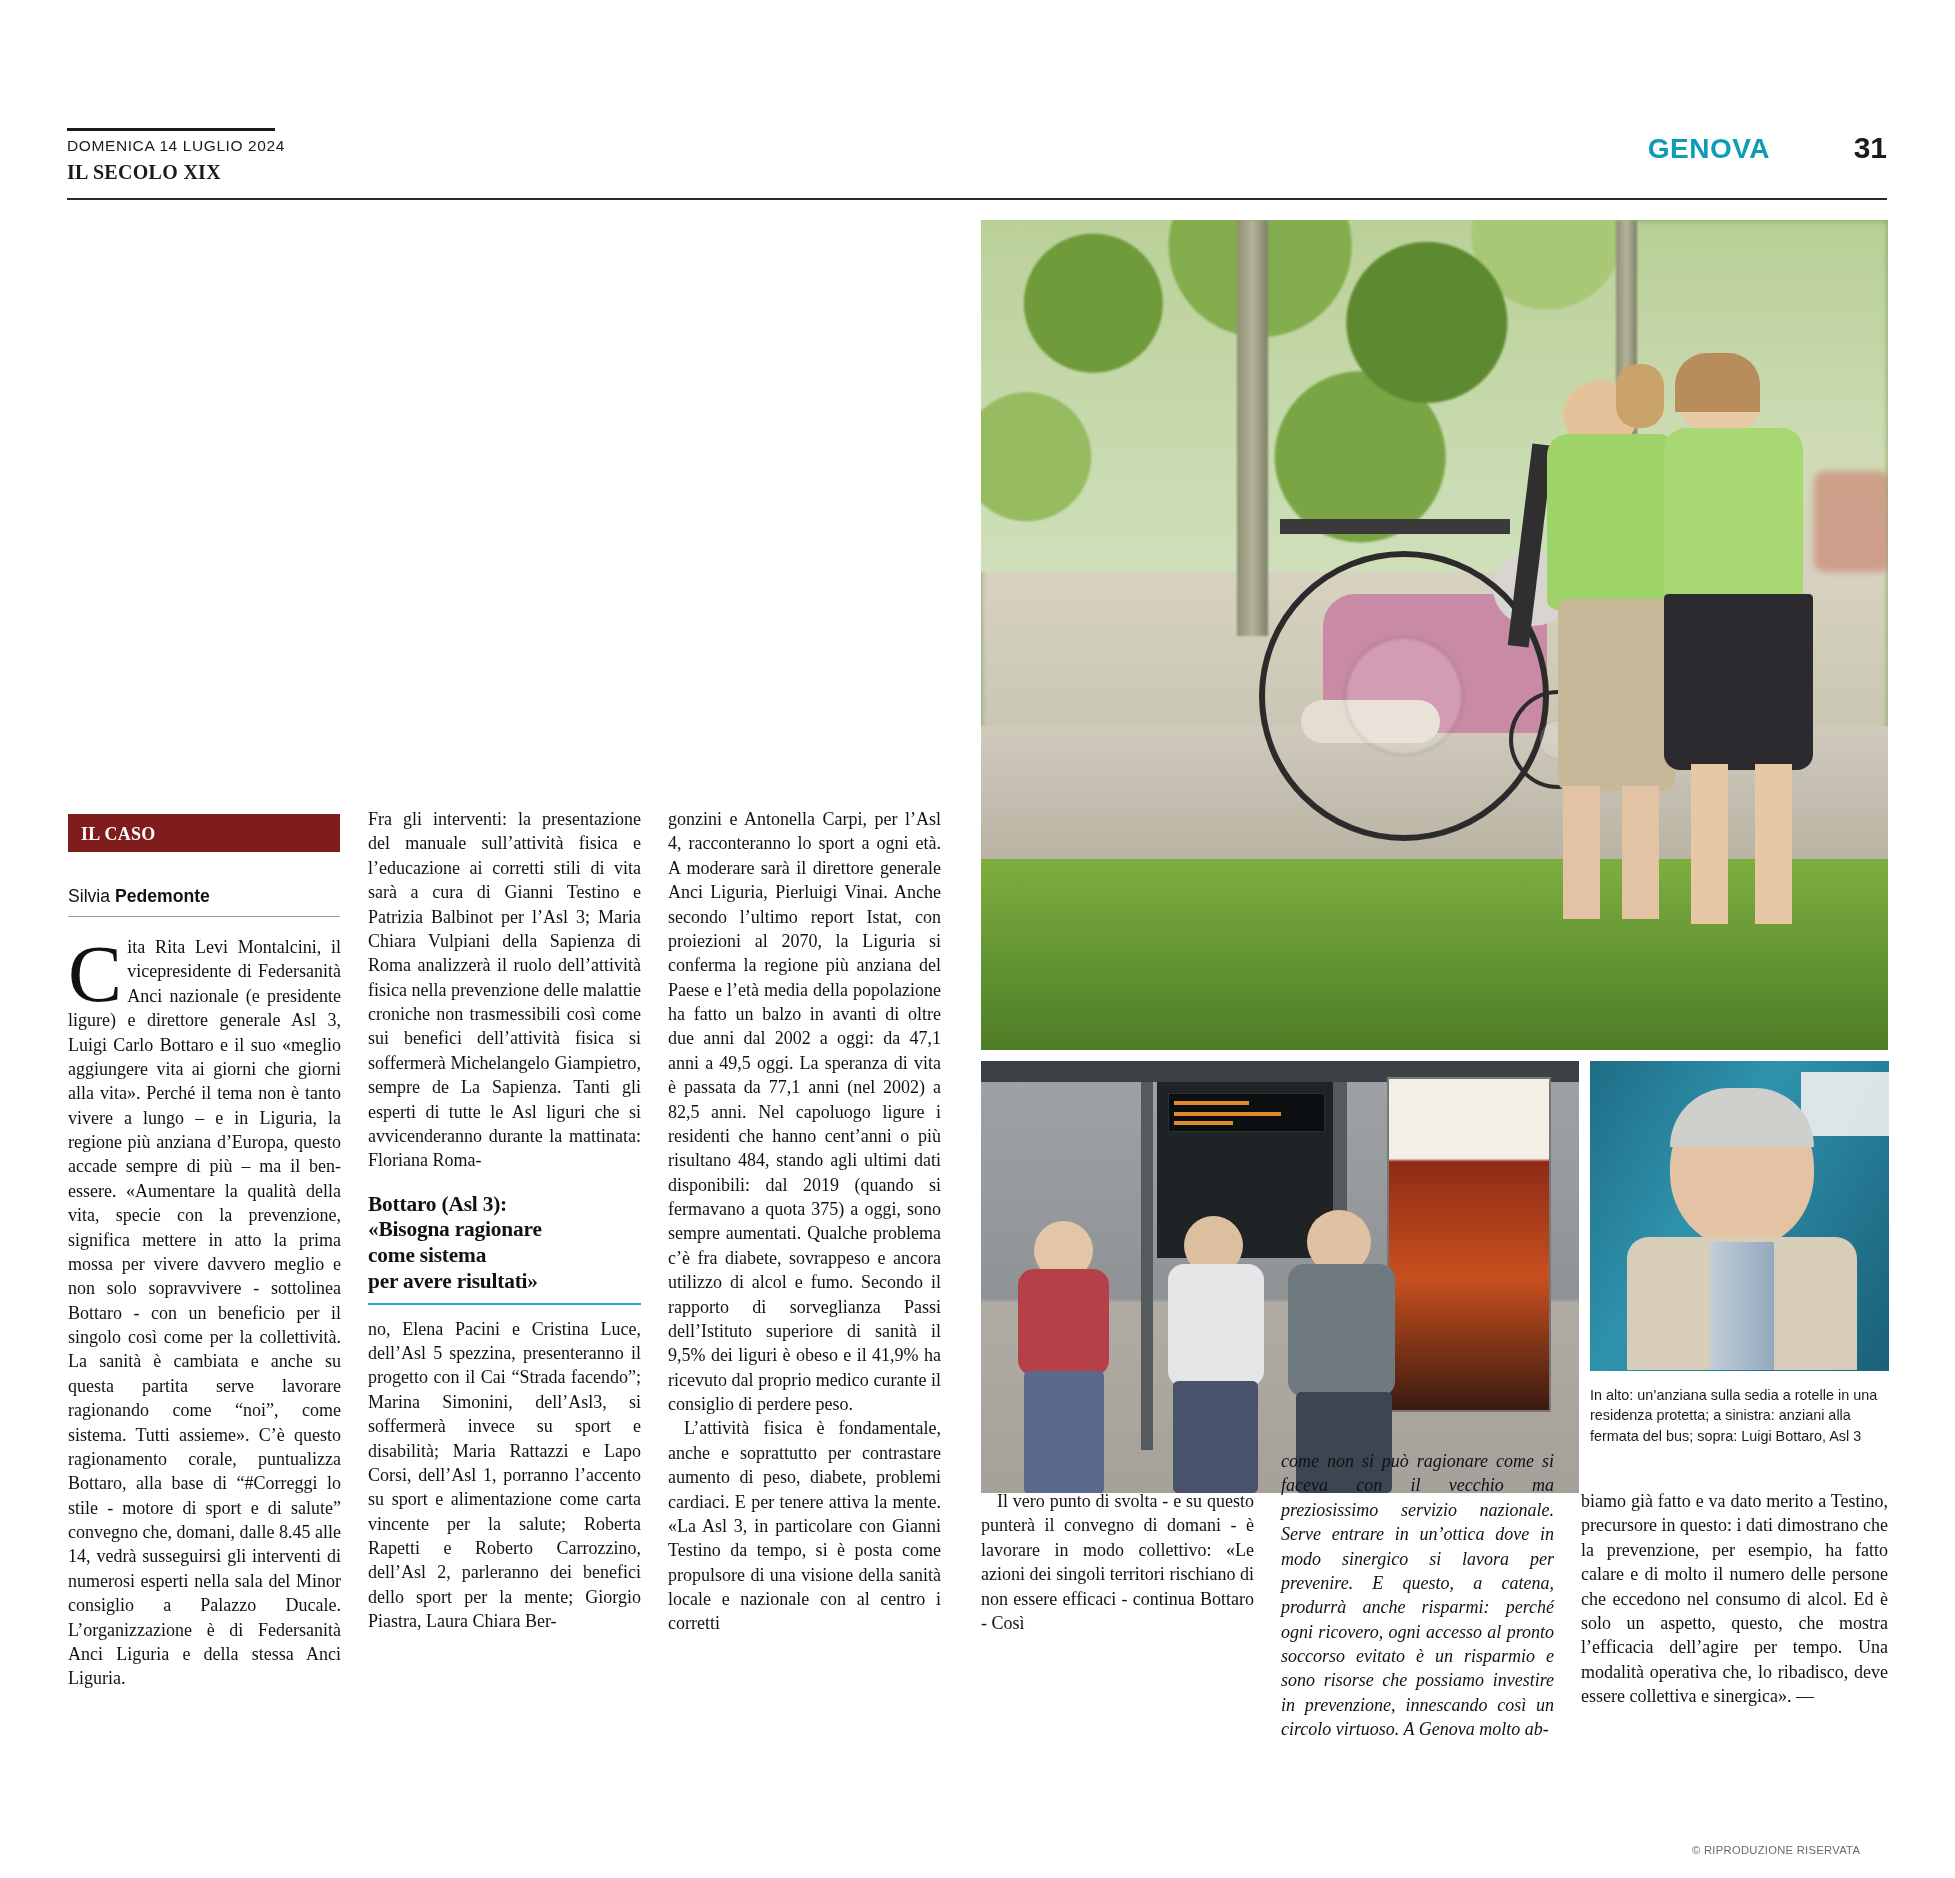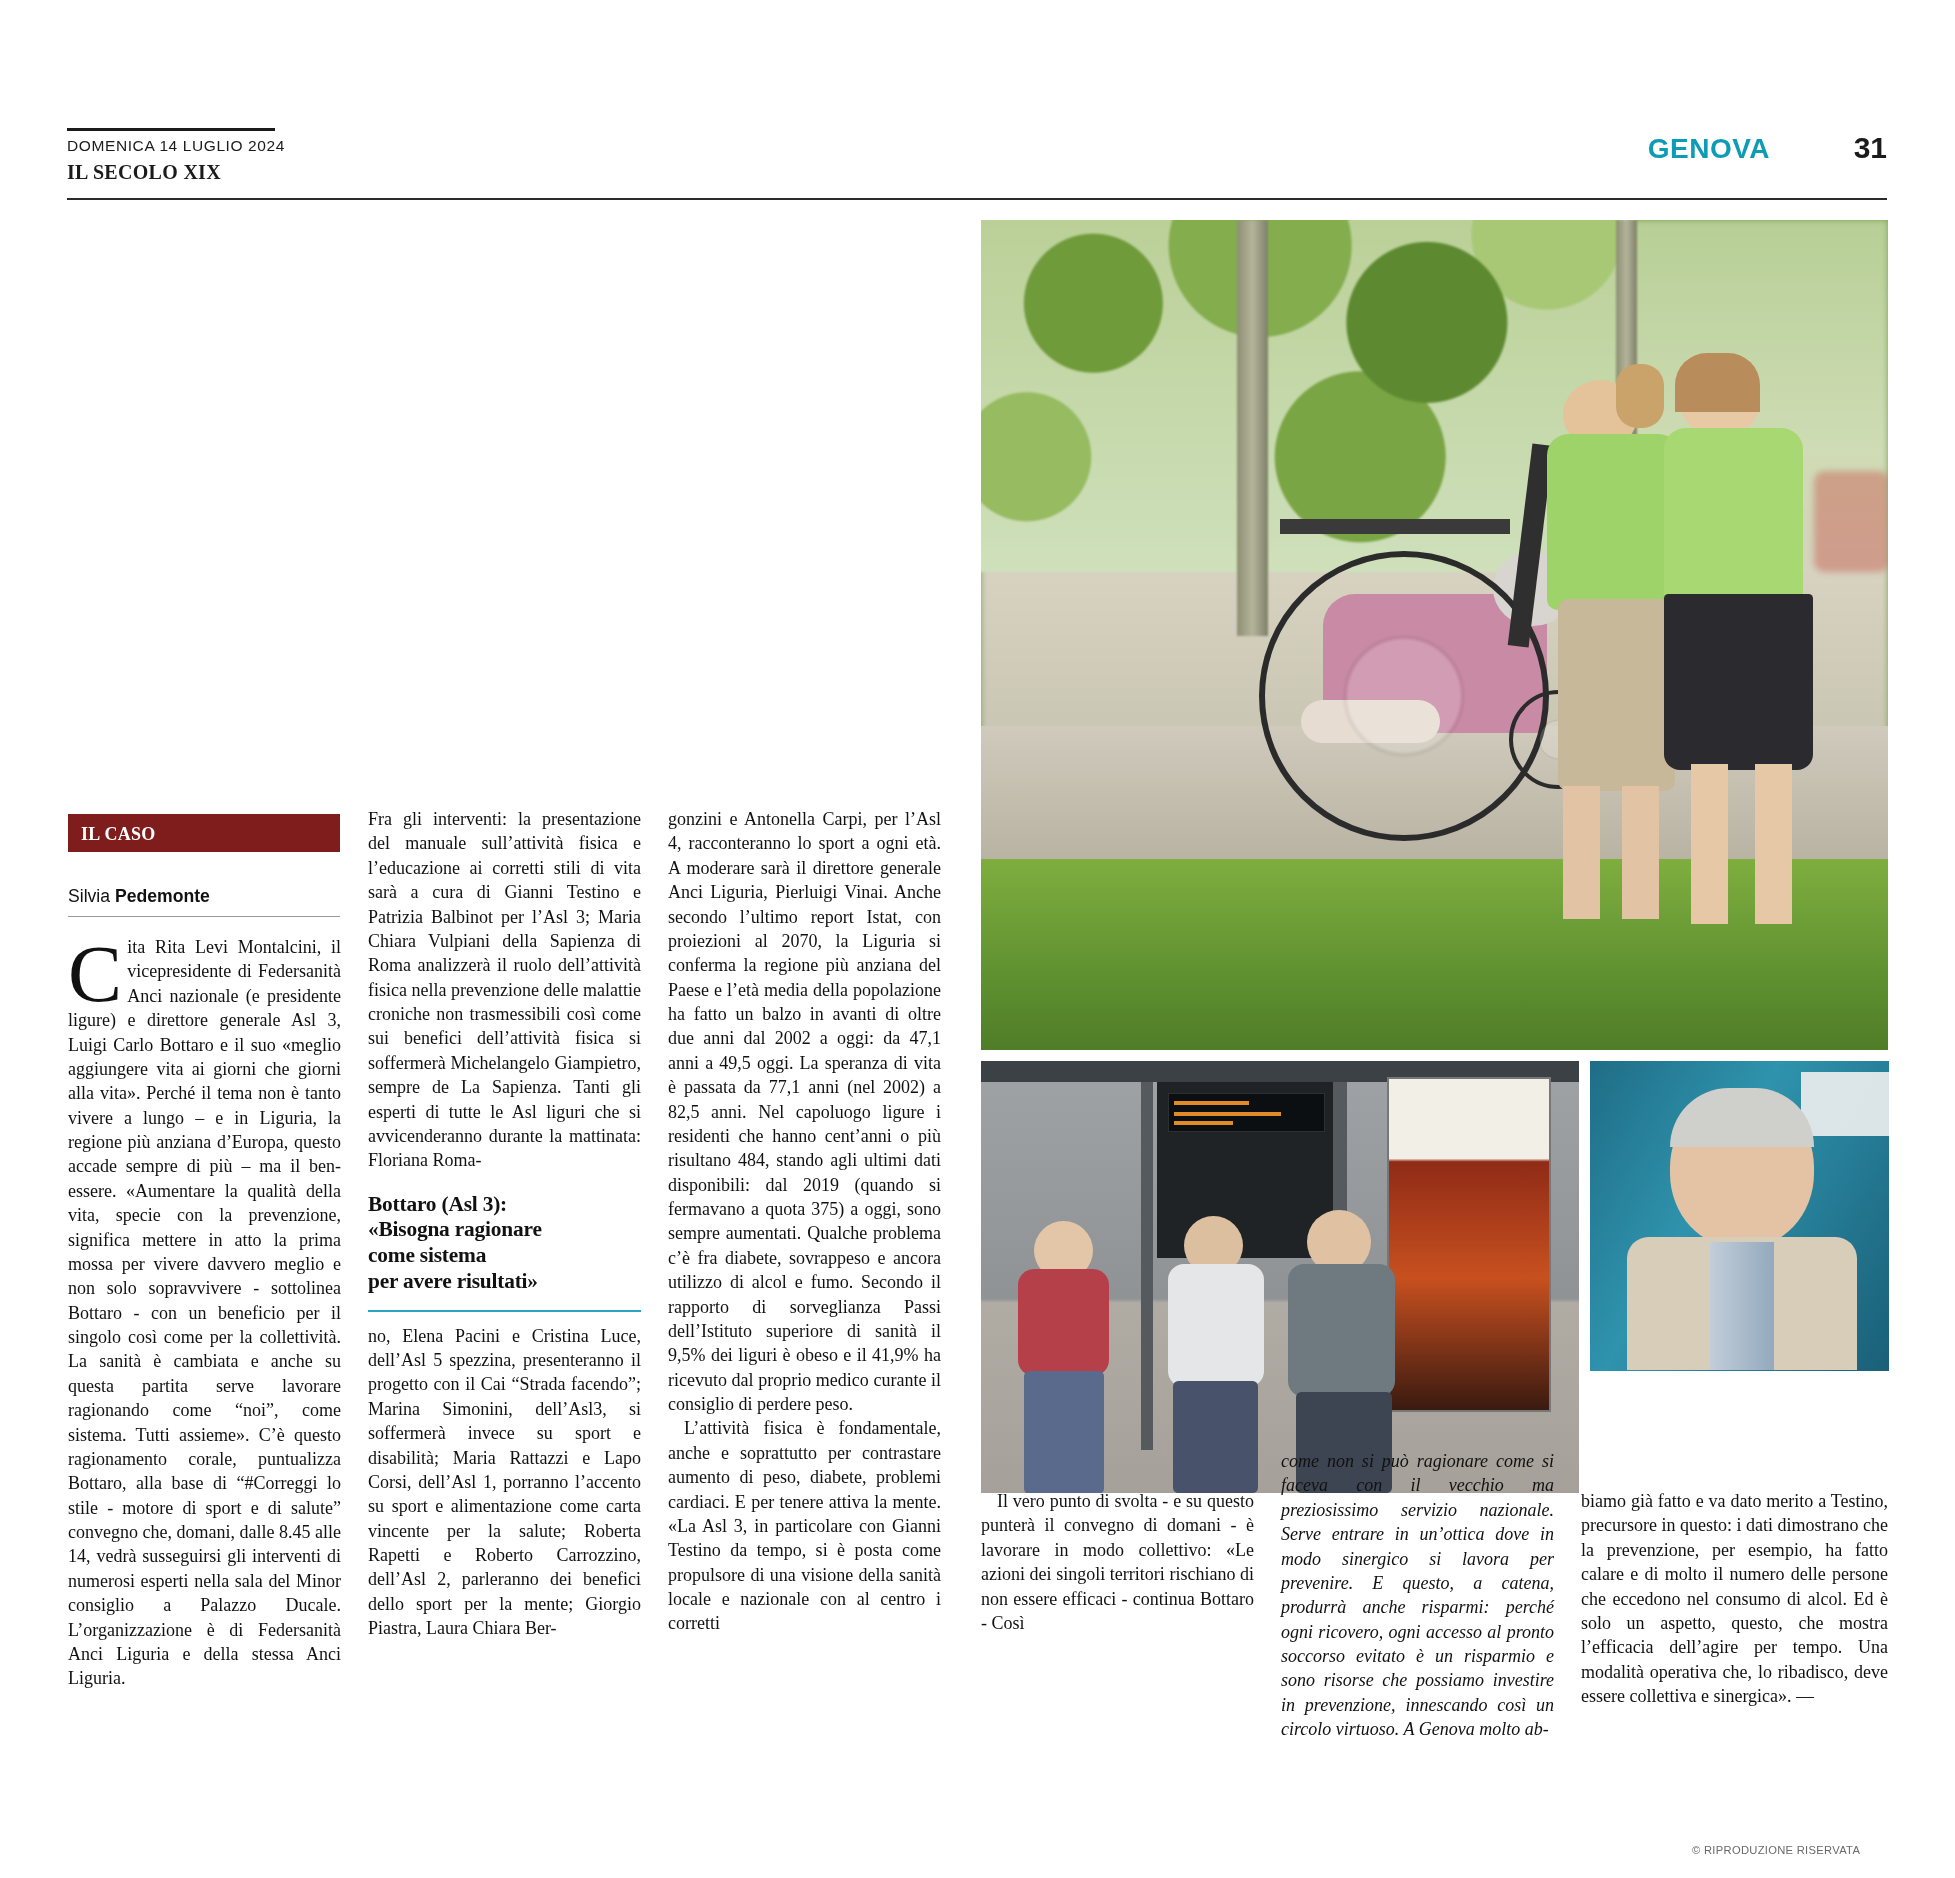--- a/index.html
+++ b/index.html
@@ -221,21 +221,21 @@
     line-height: 0.82;
     padding: 6.4px 5.3px 0 0;
     font-weight: normal;
   }
 
   .subhead {
     font-family: "Liberation Serif", serif;
     font-weight: bold;
     font-size: 21.4px;
     line-height: 1.2;
-    margin: 19px 0 16px 0;
+    margin: 19px 0 9px 0;
     text-align: left;
     text-indent: 0;
     letter-spacing: -0.2px;
   }
   .subhead-rule {
     width: 100%;
     height: 1.6px;
     background: #2aa5bd;
     margin: 7.5px 0 11.7px 0;
   }
@@ -370,20 +370,21 @@
 
   <div class="photo-portrait">
     <div class="portrait-bg"></div>
     <div class="figure" style="left:211px; top:10.7px; width:91px; height:64px; background:#f0f0f0; opacity:.9;"></div>
     <div class="figure" style="left:80px; top:32px; width:144px; height:155px; background:#e4c3a5; border-radius:48%;"></div>
     <div class="figure" style="left:80px; top:27px; width:144px; height:59px; background:#cfcfcb; border-radius:64px 64px 0 0;"></div>
     <div class="figure" style="left:37px; top:176px; width:230px; height:133px; background:#d8cdb9; border-radius:21.4px 21.4px 0 0;"></div>
     <div class="figure" style="left:120px; top:181px; width:64px; height:128px; background:linear-gradient(90deg,#c2ced9,#93a9bd);"></div>
   </div>
 
+  <div class="caption">In alto: un’anziana sulla sedia a rotelle in una residenza protetta; a sinistra: anziani alla fermata del bus; sopra: Luigi Bottaro, Asl 3</div>
 
   <div class="ilcaso">
     <span>IL CASO</span>
   </div>
   <div class="byline">
     <span>Silvia </span><b>Pedemonte</b>
   </div>
   <div class="byline-rule"></div>
 
   <div class="col" id="col1">

